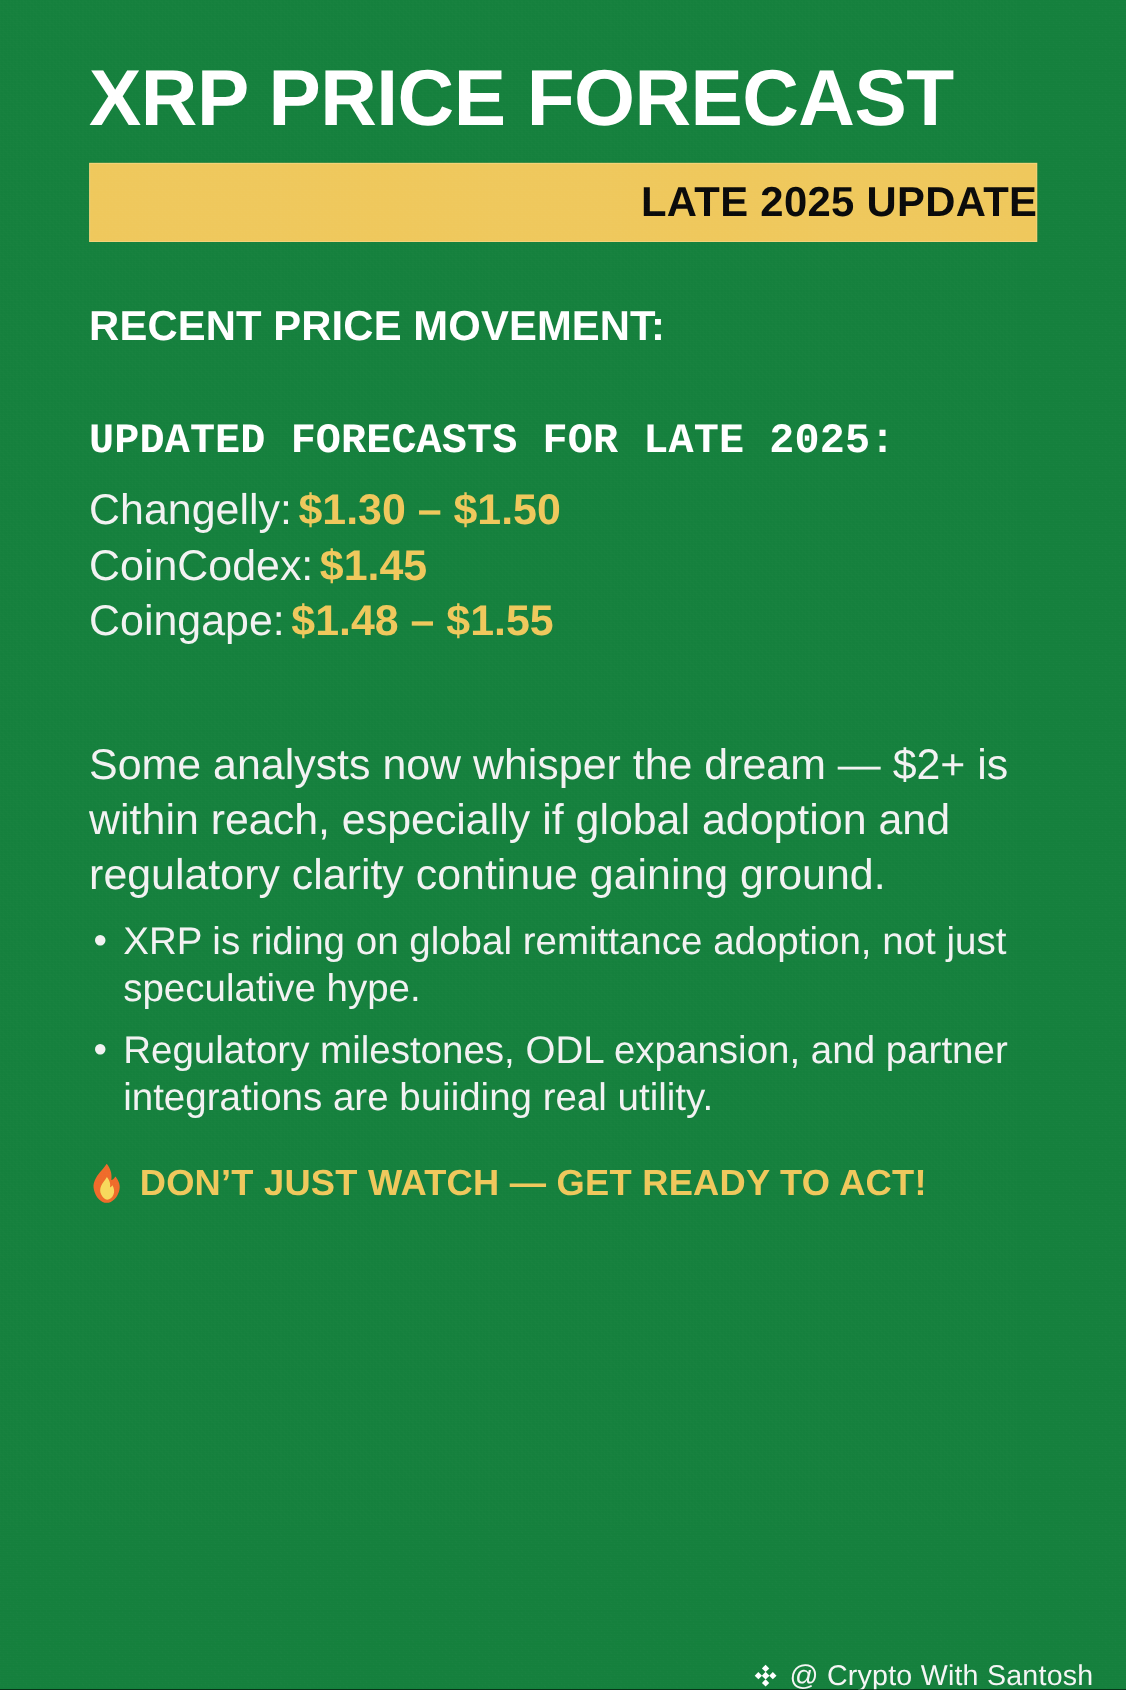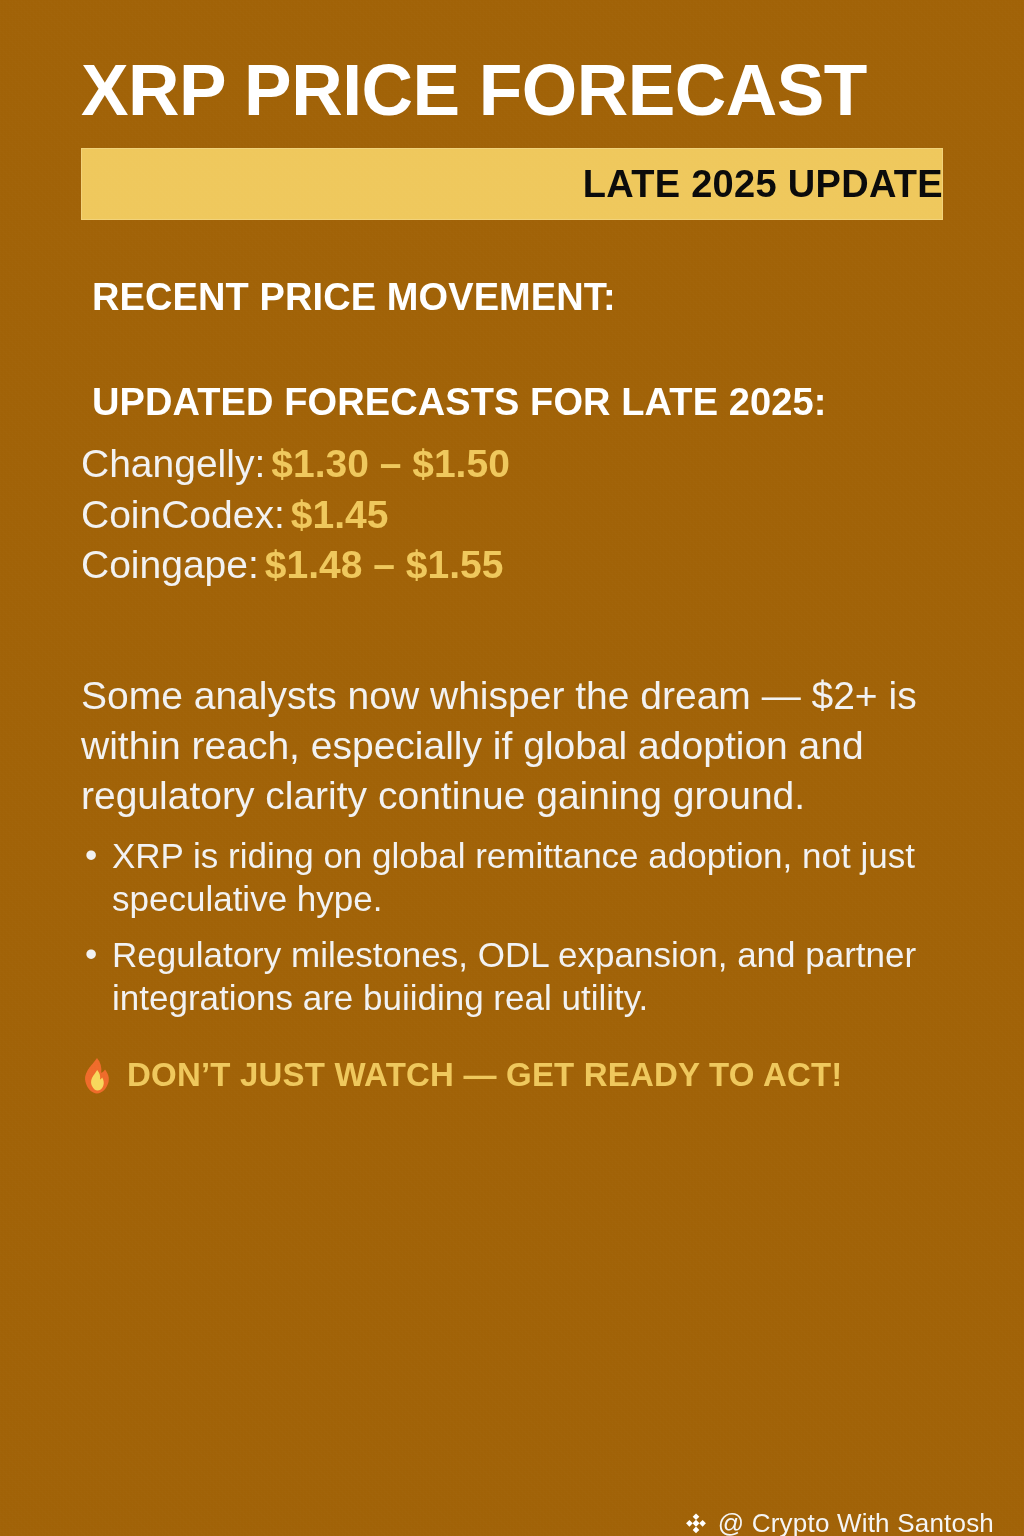--- a/index.html
+++ b/index.html
@@ -8,21 +8,21 @@
     background: #000;
   }
   body {
     font-family: "Liberation Sans", sans-serif;
   }
 
   .poster {
     position: relative;
     width: 1024px;
     height: 1536px;
-    background: #a16207;
+    background: #15803d;
     overflow: hidden;
     box-sizing: border-box;
   }
 
   
   .noise {
     position: absolute;
     inset: 0;
     pointer-events: none;
     opacity: .5;
@@ -71,24 +71,24 @@
     line-height: 1;
   }
 
   
   .h2 {
     color: #ffffff;
     font-size: 38px;
     font-weight: 700;
     line-height: 1.12;
     letter-spacing: 0.1px;
-    margin: 11px;
+    margin: 0;
   }
   .sec-recent   { margin-top: 56px; }
-  .sec-forecast { margin-top: 62px; }
+  .sec-forecast { margin-top: 62px; font-family: Liberation Mono, monospace; }
   .sec-key      { margin-top: 52px; }
 
   
   .p {
     color: #f2f2f2;
     font-size: 39px;
     font-weight: 400;
     line-height: 1.22;
     margin: 10px 0 0 0;
   }

